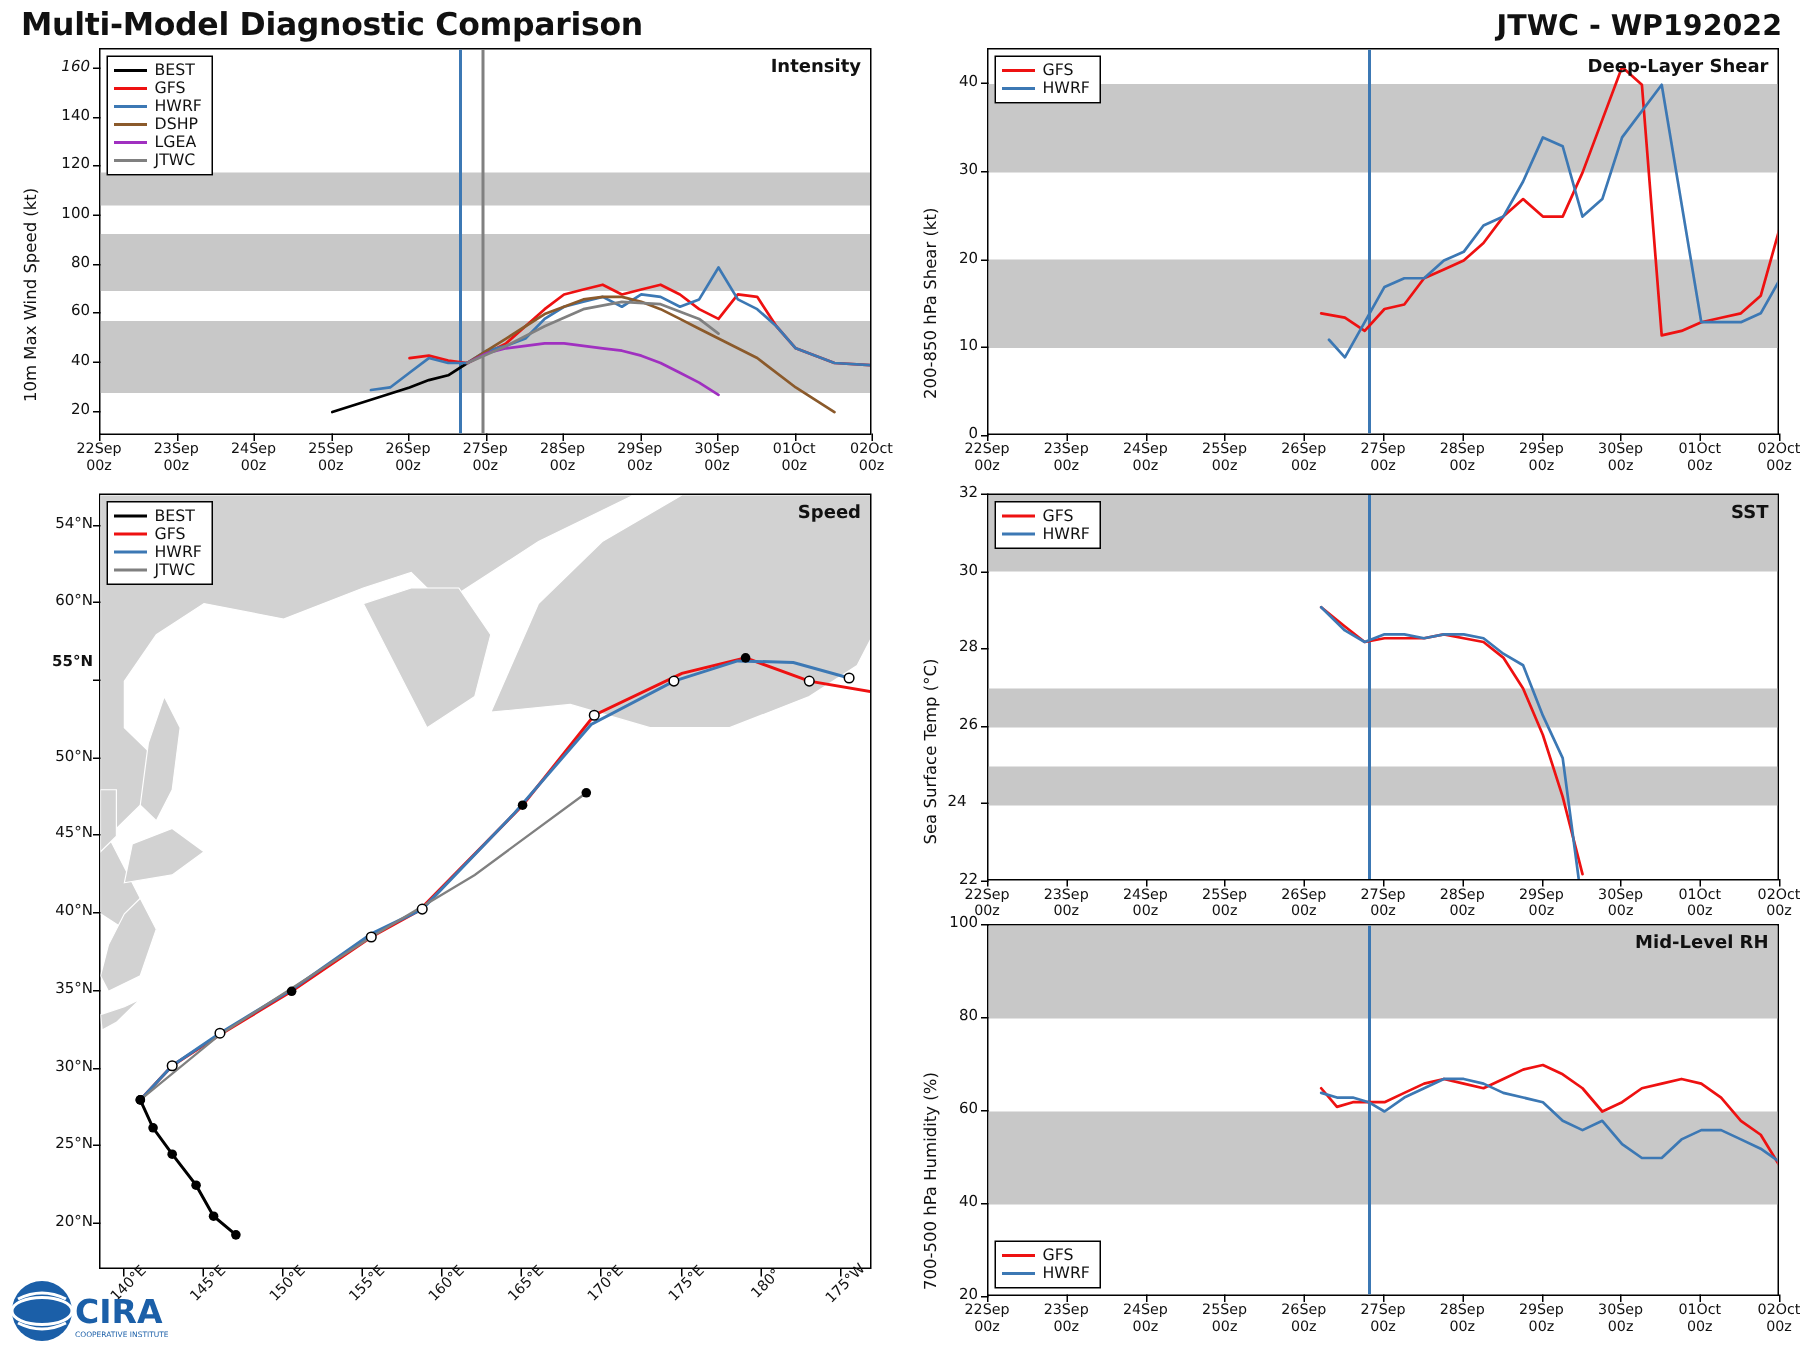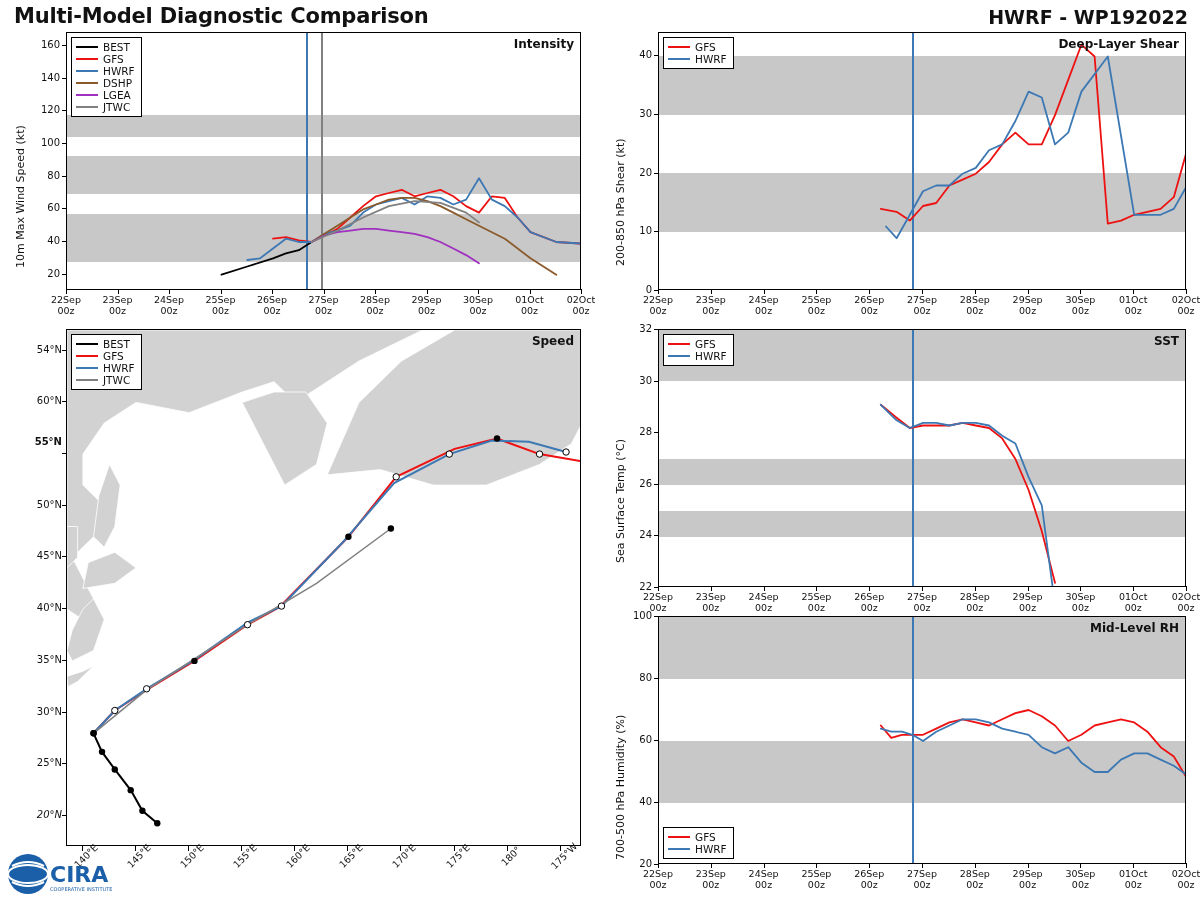--- a/index.html
+++ b/index.html
@@ -19,21 +19,21 @@
   .band{position:absolute;left:0;right:0;background:#c8c8c8;}
   .vline{position:absolute;top:0;bottom:0;width:2px;}
   svg{position:absolute;left:0;top:0;overflow:visible;}
   .logo{position:absolute;left:6px;bottom:4px;width:108px;height:44px;}
   .tickmark{position:absolute;background:#000;}
 </style>
 </head>
 <body>
 
 <div class="title-left">Multi-Model Diagnostic Comparison</div>
-<div class="title-right">HWRF - WP192022</div>
+<div class="title-right">JTWC - WP192022</div>
 
 <div class="panel" style="left:0;top:28px;width:600px;height:290px;">
   <div class="axis-label-y" style="left:14px;top:240px;">10m Max Wind Speed (kt)</div>
   <div class="plotbox" style="left:66px;top:4px;width:515px;height:258px;">
     <div class="band" style="top:82px;height:22px;"></div>
     <div class="band" style="top:123px;height:38px;"></div>
     <div class="band" style="top:181px;height:48px;"></div>
     <div class="vline" style="left:239px;background:#3c78b4;"></div>
     <div class="vline" style="left:254px;background:#808080;"></div>
     <div class="ptitle">Intensity</div>
@@ -80,21 +80,21 @@
       <div class="ytick" style="left: 32px; top: 174.354px; width: 28px;">60</div>
       <div class="tickmark" style="left: 62px; top: 180.354px; width: 5px; height: 1px;"></div>
       <div class="ytick" style="left: 32px; top: 141.696px; width: 28px;">80</div>
       <div class="tickmark" style="left: 62px; top: 147.696px; width: 5px; height: 1px;"></div>
       <div class="ytick" style="left: 32px; top: 109.038px; width: 28px;">100</div>
       <div class="tickmark" style="left: 62px; top: 115.038px; width: 5px; height: 1px;"></div>
       <div class="ytick" style="left: 32px; top: 76.3797px; width: 28px;">120</div>
       <div class="tickmark" style="left: 62px; top: 82.3797px; width: 5px; height: 1px;"></div>
       <div class="ytick" style="left: 32px; top: 43.7215px; width: 28px;">140</div>
       <div class="tickmark" style="left: 62px; top: 49.7215px; width: 5px; height: 1px;"></div>
-      <div class="ytick" style="left: 32px; top: 11.0633px; width: 28px;">160</div>
+      <div class="ytick" style="left: 32px; top: 11.0633px; width: 28px; font-style: italic;">160</div>
       <div class="tickmark" style="left: 62px; top: 17.0633px; width: 5px; height: 1px;"></div>
     </div>
   <div id="intensity-xticks">
       <div class="xtick" style="left: 44px; top: 266px; width: 44px;">
         <div>22Sep</div>
         <div>00z</div>
       </div>
       <div class="tickmark" style="left: 66px; top: 261px; width: 1px; height: 5px;"></div>
       <div class="xtick" style="left: 95.5px; top: 266px; width: 44px;">
         <div>23Sep</div>
@@ -291,21 +291,21 @@
           <span class="legend-line" style="border-color:#3c78b4"></span>
           <span class="legend-text">HWRF</span>
         </div>
       <div class="legend-row">
           <span class="legend-line" style="border-color:#808080"></span>
           <span class="legend-text">JTWC</span>
         </div>
     </div>
   </div>
   <div id="track-yticks">
-      <div class="ytick" style="left: 24px; top: 483.98px; width: 38px; font-style: italic;">20°N</div>
+      <div class="ytick" style="left: 24px; top: 483.98px; width: 38px;">20°N</div>
       <div class="tickmark" style="left: 62px; top: 489.98px; width: 5px; height: 1px;"></div>
       <div class="ytick" style="left: 24px; top: 432.28px; width: 38px;">25°N</div>
       <div class="tickmark" style="left: 62px; top: 438.28px; width: 5px; height: 1px;"></div>
       <div class="ytick" style="left: 24px; top: 380.58px; width: 38px;">30°N</div>
       <div class="tickmark" style="left: 62px; top: 386.58px; width: 5px; height: 1px;"></div>
       <div class="ytick" style="left: 24px; top: 328.88px; width: 38px;">35°N</div>
       <div class="tickmark" style="left: 62px; top: 334.88px; width: 5px; height: 1px;"></div>
       <div class="ytick" style="left: 24px; top: 277.18px; width: 38px;">40°N</div>
       <div class="tickmark" style="left: 62px; top: 283.18px; width: 5px; height: 1px;"></div>
       <div class="ytick" style="left: 24px; top: 225.48px; width: 38px;">45°N</div>
@@ -362,21 +362,21 @@
         </div>
       <div class="legend-row">
           <span class="legend-line" style="border-color:#3c78b4"></span>
           <span class="legend-text">HWRF</span>
         </div>
     </div>
   </div>
   <div id="sst-yticks">
       <div class="ytick" style="left: 24px; top: 256px; width: 28px;">22</div>
       <div class="tickmark" style="left: 54px; top: 262px; width: 5px; height: 1px;"></div>
-      <div class="ytick" style="left: 24px; top: 204.4px; width: 28px;">24</div>
+      <div class="ytick" style="left: 24px; top: 204.4px; width: 28px; text-align: center;">24</div>
       <div class="tickmark" style="left: 54px; top: 210.4px; width: 5px; height: 1px;"></div>
       <div class="ytick" style="left: 24px; top: 152.8px; width: 28px;">26</div>
       <div class="tickmark" style="left: 54px; top: 158.8px; width: 5px; height: 1px;"></div>
       <div class="ytick" style="left: 24px; top: 101.2px; width: 28px;">28</div>
       <div class="tickmark" style="left: 54px; top: 107.2px; width: 5px; height: 1px;"></div>
       <div class="ytick" style="left: 24px; top: 49.6px; width: 28px;">30</div>
       <div class="tickmark" style="left: 54px; top: 55.6px; width: 5px; height: 1px;"></div>
       <div class="ytick" style="left: 24px; top: -2px; width: 28px;">32</div>
       <div class="tickmark" style="left: 54px; top: 4px; width: 5px; height: 1px;"></div>
     </div>

